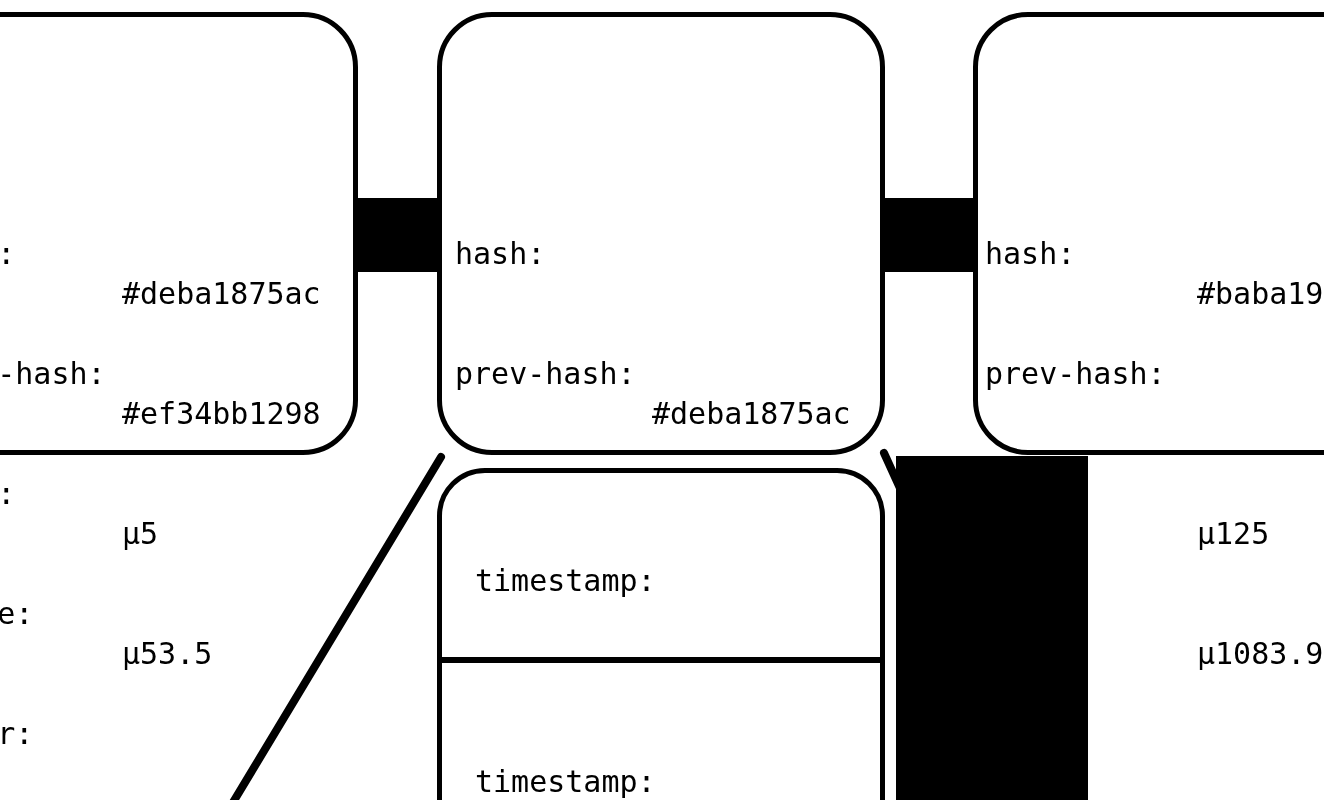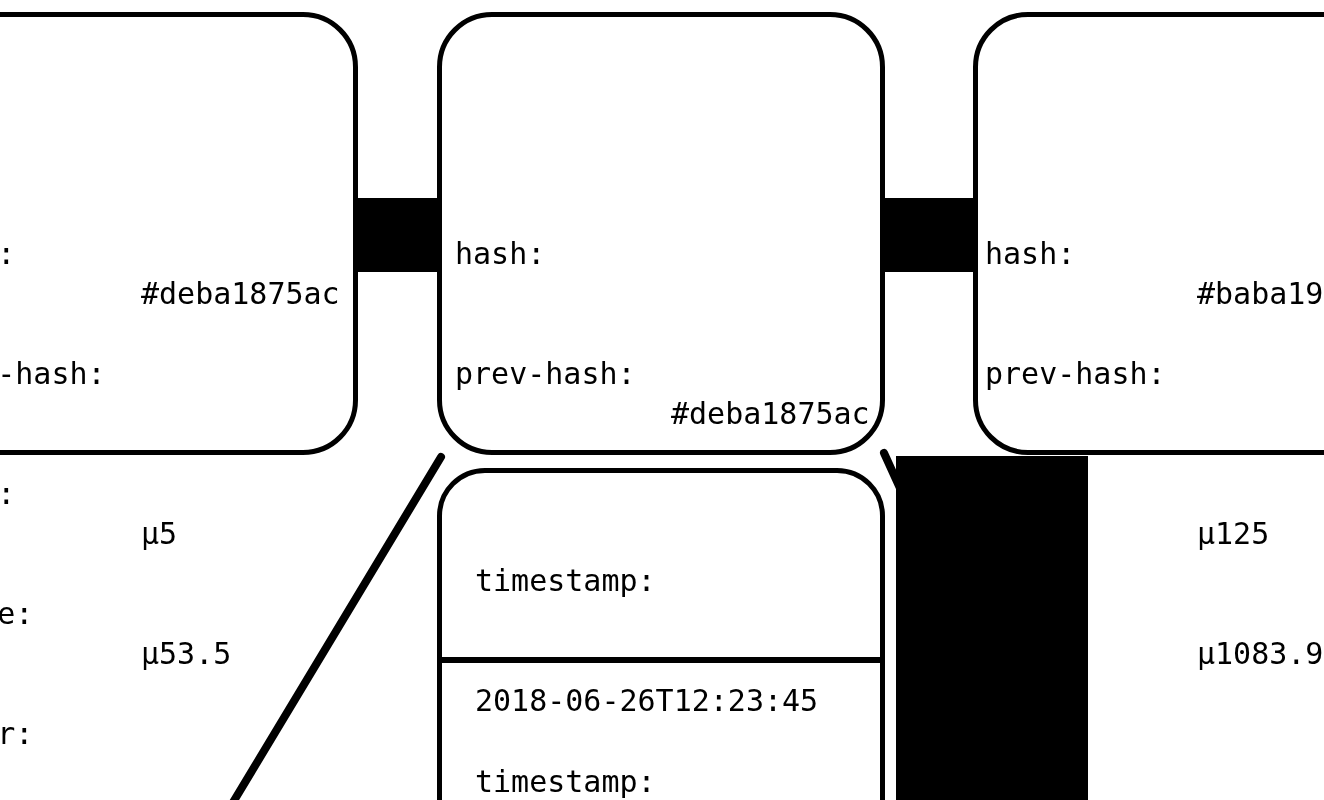--- a/index.html
+++ b/index.html
@@ -34,21 +34,21 @@
   .btext{
     position:absolute;top:114px;
     font-size:30px;line-height:40px;
     white-space:pre;
   }
   .b1{left:-75px;}
   .b2{left:455px;}
   .b3{left:985px;}
   .brow{position:relative;height:40px;width:430px;}
   .blabel{position:absolute;left:0;}
-  .bvalue{position:absolute;left:216px;}
+  .bvalue{position:absolute;left:197px;}
   .b3 .bvalue{left:212px;text-align:right;}
 
   .txbox{
     position:absolute;left:437px;top:468px;width:448px;height:360px;
     box-sizing:border-box;
     border:5px solid #000;
     border-radius:48px 48px 0 0;
     background:#fff;
   }
   .txdivider{position:absolute;left:437px;top:657px;width:448px;height:6px;background:#000;}
@@ -79,20 +79,21 @@
   <div class="conn conn1"></div>
   <div class="conn conn2"></div>
 
   <div class="btext b1">
     <div class="brow">
       <span class="blabel">hash:</span>
       <span class="bvalue">#deba1875ac</span>
     </div>
     <div class="brow">
       <span class="blabel">prev-hash:</span>
+      <span class="bvalue">#ef34bb1298</span>
     </div>
     <div class="brow">
       <span class="blabel">fees:</span>
       <span class="bvalue">µ5</span>
     </div>
     <div class="brow">
       <span class="blabel">value:</span>
       <span class="bvalue">µ53.5</span>
     </div>
     <div class="brow">
@@ -141,21 +142,20 @@
     <div class="brow">
       <span class="blabel">miner:</span>
     </div>
   </div>
 
   <div class="txbox"></div>
   <div class="txdivider"></div>
 
   <div class="txtext tx1">
     <div>timestamp:</div>
-    <div>2018-06-26T12:23:45</div>
     
     
   </div>
 
   <div class="txtext tx2">
     <div>timestamp:</div>
     
     
   </div>
 

